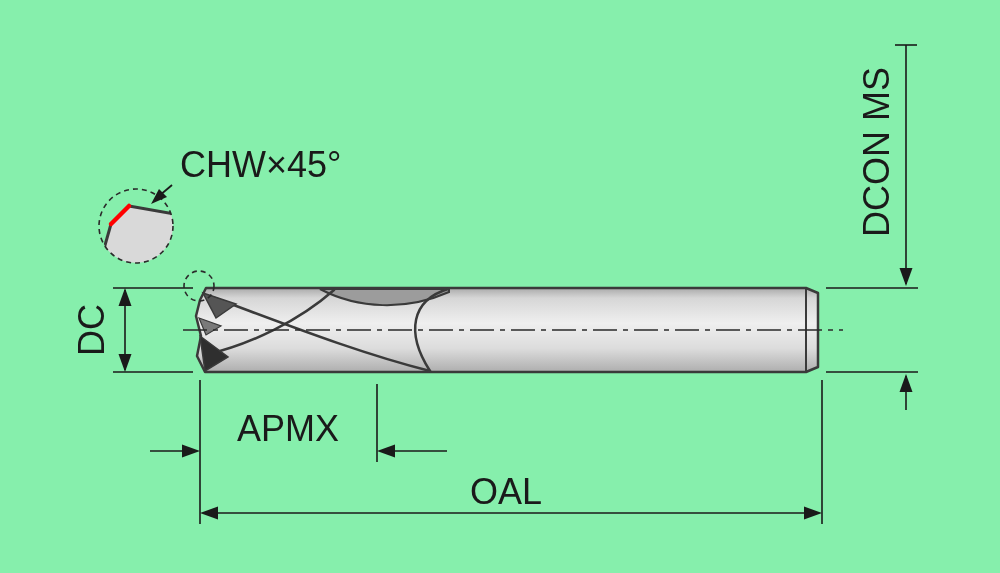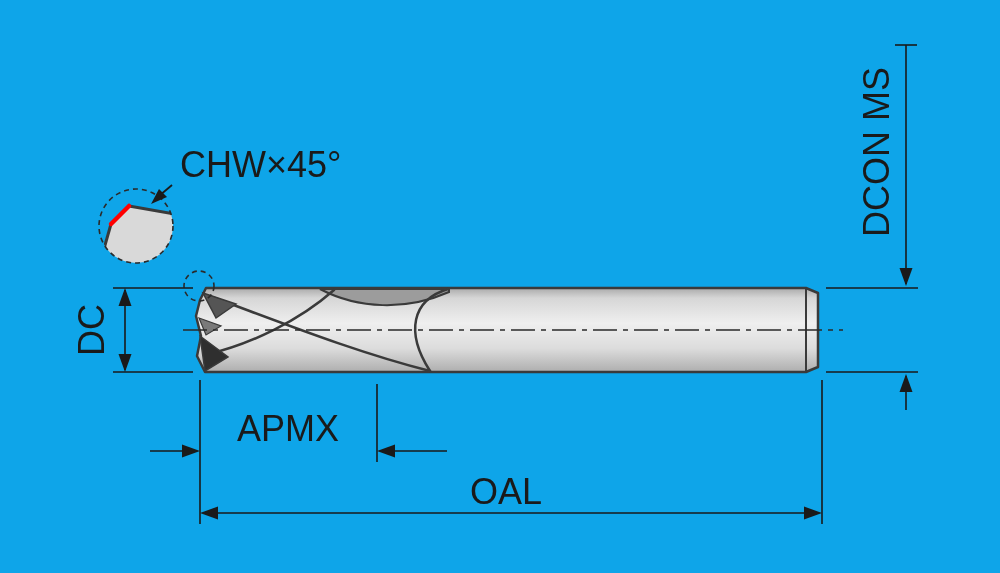--- a/index.html
+++ b/index.html
@@ -4,21 +4,21 @@
 <style>
   html, body {
     margin: 0;
     padding: 0;
     background: #ffffff;
   }
   .stage {
     position: relative;
     width: 1000px;
     height: 573px;
-    background: #0ea5e9;
+    background: #86efac;
     overflow: hidden;
     text-decoration: underline;
   }
   svg text {
     font-family: "Liberation Sans", "DejaVu Sans", sans-serif;
     font-size: 36px;
     fill: #1a1a1a;
   }
   .dim-line { stroke: #1a1a1a; stroke-width: 1.6; fill: none; }
   .dash-circle { stroke: #2a2a2a; stroke-width: 1.6; fill: none; stroke-dasharray: 5 4; }

